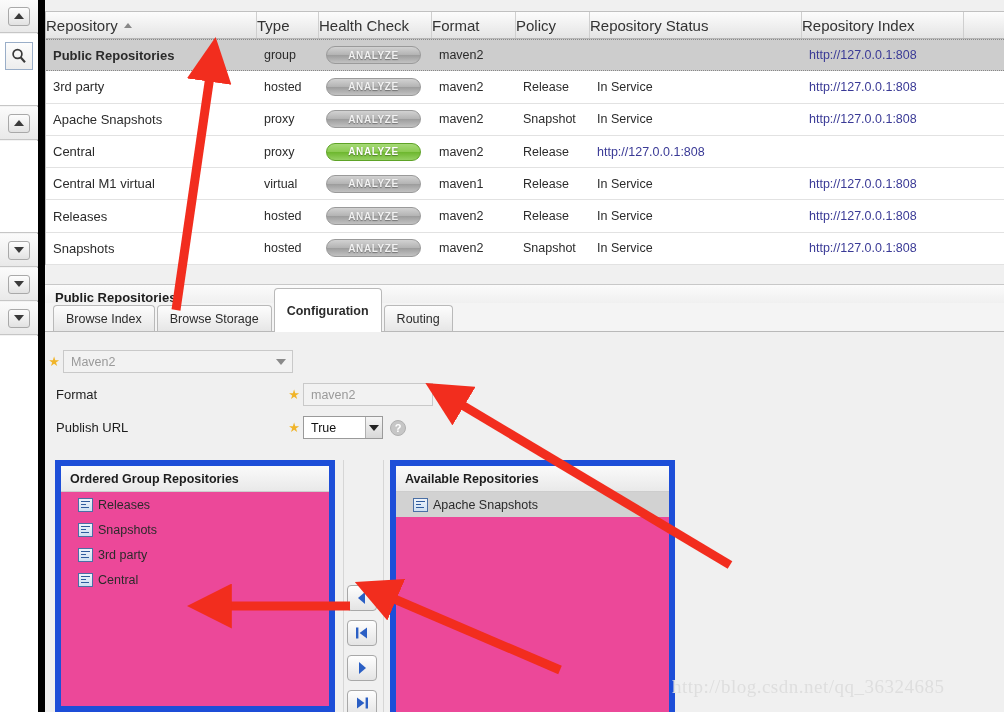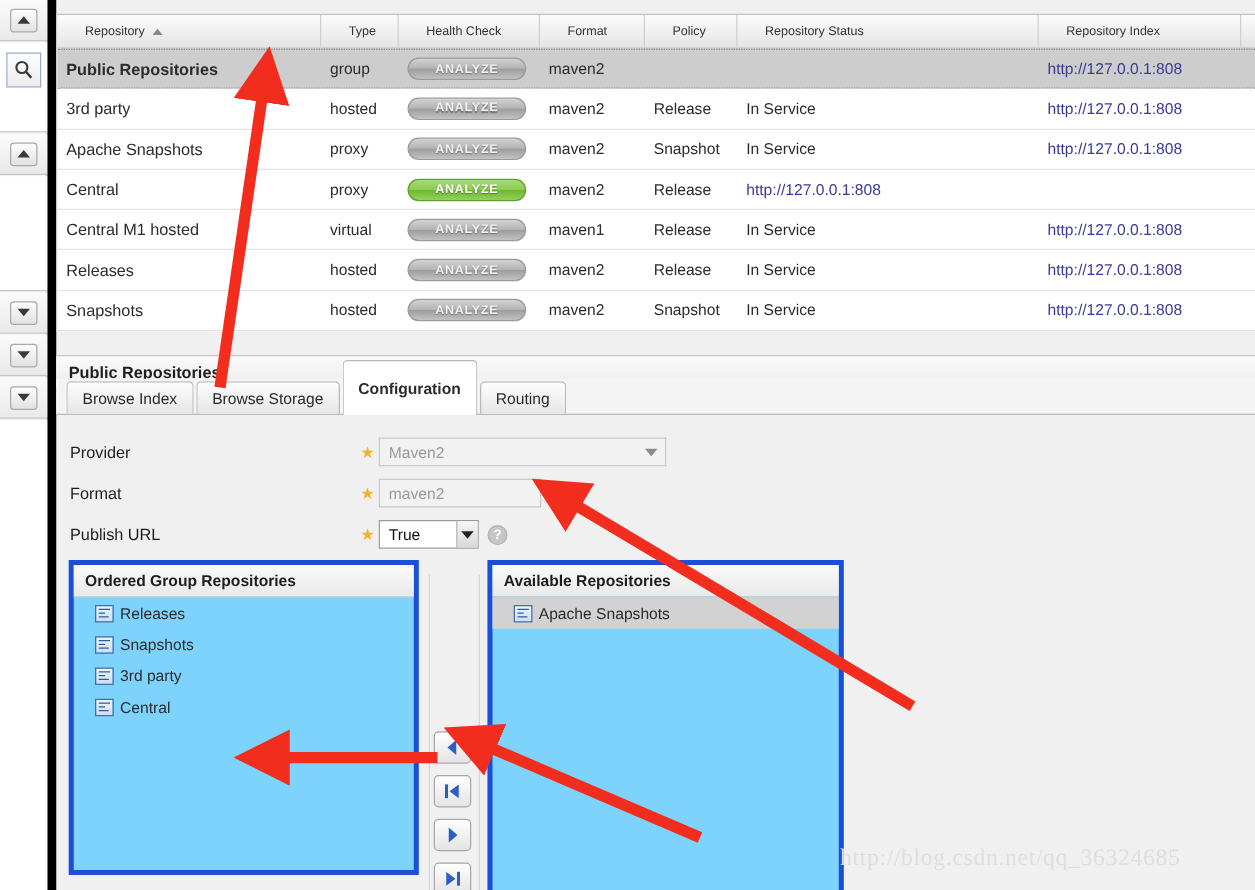--- a/index.html
+++ b/index.html
@@ -55,23 +55,23 @@
     border-top: 1px solid #c0c0c0;
     border-left: 1px solid #c0c0c0;
   }
   .grid-head {
     display: flex; height: 27px;
     background: linear-gradient(to bottom,#fcfcfc,#e4e4e4);
     border-bottom: 1px solid #b5b5b5;
   }
   .grid-head .cell {
     display: flex; align-items: center;
-    padding: 0 22px;
+    padding: 0 0;
     border-right: 1px solid #cfcfcf;
-    font-size: 10px; color: #333;
+    font-size: 15px; color: #333;
     height: 100%;
     white-space: nowrap; overflow: hidden;
     cursor: pointer;
   }
   .sort-arrow {
     margin-left: 6px;
     width:0;height:0;border-left:4px solid transparent;border-right:4px solid transparent;border-bottom:5px solid #888;
   }
   .grid-row { display: flex; height: 32.3px; border-bottom: 1px solid #e2e2e2; background: #fff; }
   .grid-row.selected {
@@ -89,21 +89,21 @@
   .cell.name { font-size: 13px; }
   .grid-row.selected .cell.name { font-weight: bold; }
   .cell.path { color: #3a3a96; }
 
   
   .c-name  { width: 211px; }
   .c-type  { width: 62px; }
   .c-hc    { width: 113px; }
   .c-fmt   { width: 84px; }
   .c-pol   { width: 74px; }
-  .c-stat  { width: 241px; }
+  .c-stat  { width: 212px; }
   .c-path  { width: 162px; }
 
   .analyze {
     width: 95px; height: 18px; border-radius: 9px;
     display:flex;align-items:center;justify-content:center;
     font-size: 10px; font-weight: bold; letter-spacing: 0.6px;
     color: #fff; cursor: pointer;
     text-shadow: 0 1px 1px rgba(0,0,0,.35);
   }
   .analyze.gray {
@@ -199,23 +199,23 @@
   .help-icon {
     width: 16px; height: 16px; border-radius: 50%;
     background: #c6c6c6; border: 1px solid #b0b0b0;
     margin-left: 7px;
     display:flex;align-items:center;justify-content:center;
     color:#fff; font-size: 11px; font-weight: bold; cursor: pointer;
   }
 
   
   .panel {
-    position: absolute; top: 448px;
-    background: #7dd3fc;
-    border: 4px solid #1d4ed8;
+    position: absolute; top: 460px;
+    background: #ec4899;
+    border: 6px solid #1d4ed8;
   }
   .panel-left  { left: 55px;  width: 280px; height: 252px; }
   .panel-right { left: 390px; width: 285px; height: 283px; }
   .panel-head {
     height: 26px;
     background: linear-gradient(to bottom,#fafafa,#e9e9e9);
     border-bottom: 1px solid #cdcdcd;
     display: flex; align-items: center;
     padding-left: 9px;
     font-weight: bold; font-size: 12.5px; color: #1d1d1d;
@@ -365,21 +365,21 @@
           <div class="cell c-name name">Central</div>
           <div class="cell c-type">proxy</div>
           <div class="cell c-hc">
             <div class="analyze green">ANALYZE</div>
           </div>
           <div class="cell c-fmt">maven2</div>
           <div class="cell c-pol">Release</div>
           <div class="cell c-path path">http://127.0.0.1:808</div>
         </div>
         <div class="grid-row">
-          <div class="cell c-name name">Central M1 hosted</div>
+          <div class="cell c-name name">Central M1 virtual</div>
           <div class="cell c-type">virtual</div>
           <div class="cell c-hc">
             <div class="analyze gray">ANALYZE</div>
           </div>
           <div class="cell c-fmt">maven1</div>
           <div class="cell c-pol">Release</div>
           <div class="cell c-stat">In Service</div>
           <div class="cell c-path path">http://127.0.0.1:808</div>
         </div>
         <div class="grid-row">
@@ -411,21 +411,20 @@
 
   <div class="tabs" id="tabs">
       <div class="tab">Browse Index</div>
       <div class="tab">Browse Storage</div>
       <div class="tab active">Configuration</div>
       <div class="tab">Routing</div>
     </div>
 
   <div class="form">
     <div class="form-row">
-      <div class="form-label">Provider</div>
       <div class="star">★</div>
       <div class="sel-readonly">
         <span>Maven2</span>
         <span class="sel-arrow-box">
             <span class="chev"></span>
           </span>
       </div>
     </div>
     <div class="form-row">
       <div class="form-label">Format</div>

